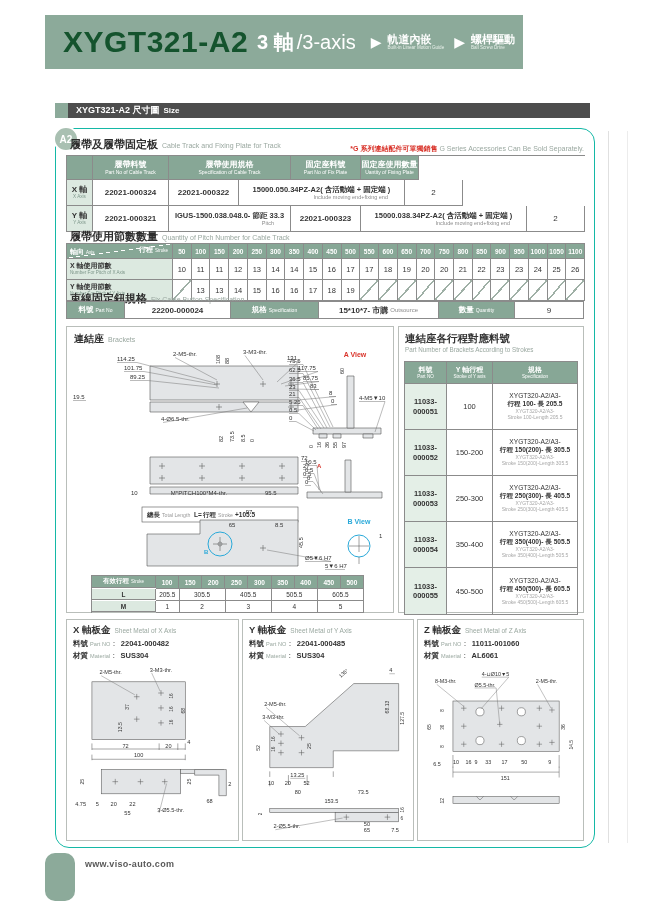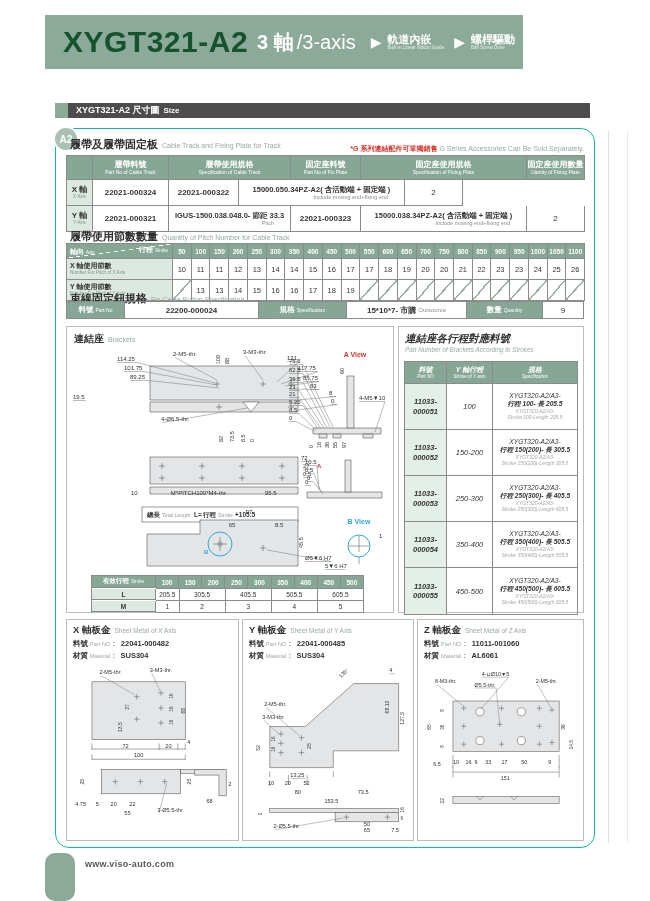--- a/index.html
+++ b/index.html
@@ -191,24 +191,20 @@
           <span class="cn">履帶料號</span>
           <span class="en">Part No of Cable Track</span>
         </div>
         <div class="c hc w-spec">
           <span class="cn">履帶使用規格</span>
           <span class="en">Specification of Cable Track</span>
         </div>
         <div class="c hc w-fpart">
           <span class="cn">固定座料號</span>
           <span class="en">Part No of Fix Plate</span>
-        </div>
-        <div class="c hc w-fspec">
-          <span class="cn">固定座使用規格</span>
-          <span class="en">Specification of Fixing Plate</span>
         </div>
         <div class="c hc w-qty">
           <span class="cn">固定座使用數量</span>
           <span class="en">Uantity of Fixing Plate</span>
         </div>
       </div>
       <div class="row">
         <div class="c body-c w-axis axcell">
           <span class="cn">X 軸</span>
           <span class="en">X Axis</span>
@@ -339,21 +335,21 @@
 
     <div class="sec" style="left:14px;top:162px;">
       <span class="sec-cn">束線固定鈕規格</span>
       <span class="sec-en">Fix Cable Button Specification</span>
     </div>
     <div class="bb">
       <div class="lab" style="width:58px;">
         <span>料號</span>
           <small>Part No</small>
       </div>
-      <div class="val" style="width:134px;">22200-000024</div>
+      <div class="val" style="width:106px;">22200-000024</div>
       <div class="lab" style="width:88px;">
         <span>規格</span>
           <small>Specification</small>
       </div>
       <div class="val" style="width:120px;">
         <span>15*10*7- 市購</span>
           <small>Outsource</small>
       </div>
       <div class="lab" style="width:76px;">
         <span>數量</span>
@@ -538,21 +534,21 @@
               <div class="sv" style="flex: 1 1 0px;">1</div>
               <div class="sv" style="flex: 2 1 0px;">2</div>
               <div class="sv" style="flex: 2 1 0px;">3</div>
               <div class="sv" style="flex: 2 1 0px;">4</div>
               <div class="sv" style="flex: 2 1 0px;">5</div>
             </div>
         </div>
       </div>
     </div>
 
-    <div class="panel" style="left:342px;top:197px;width:186px;height:287px;font-style:italic;">
+    <div class="panel" style="left:342px;top:197px;width:186px;height:287px;">
       <div style="padding:5px 0 0 6px;">
         <div class="pt-cn" style="font-size:10.5px;">連結座各行程對應料號</div>
         <div style="font-size:6.3px;color:#9aa8a0;">Part Number of Brackets According to Strokes</div>
       </div>
       <div class="bpt">
         <div class="bptrow">
           <div class="bptc bpth cw1">
             <span class="cn">料號</span>
               <span class="en">Part NO</span>
           </div>

